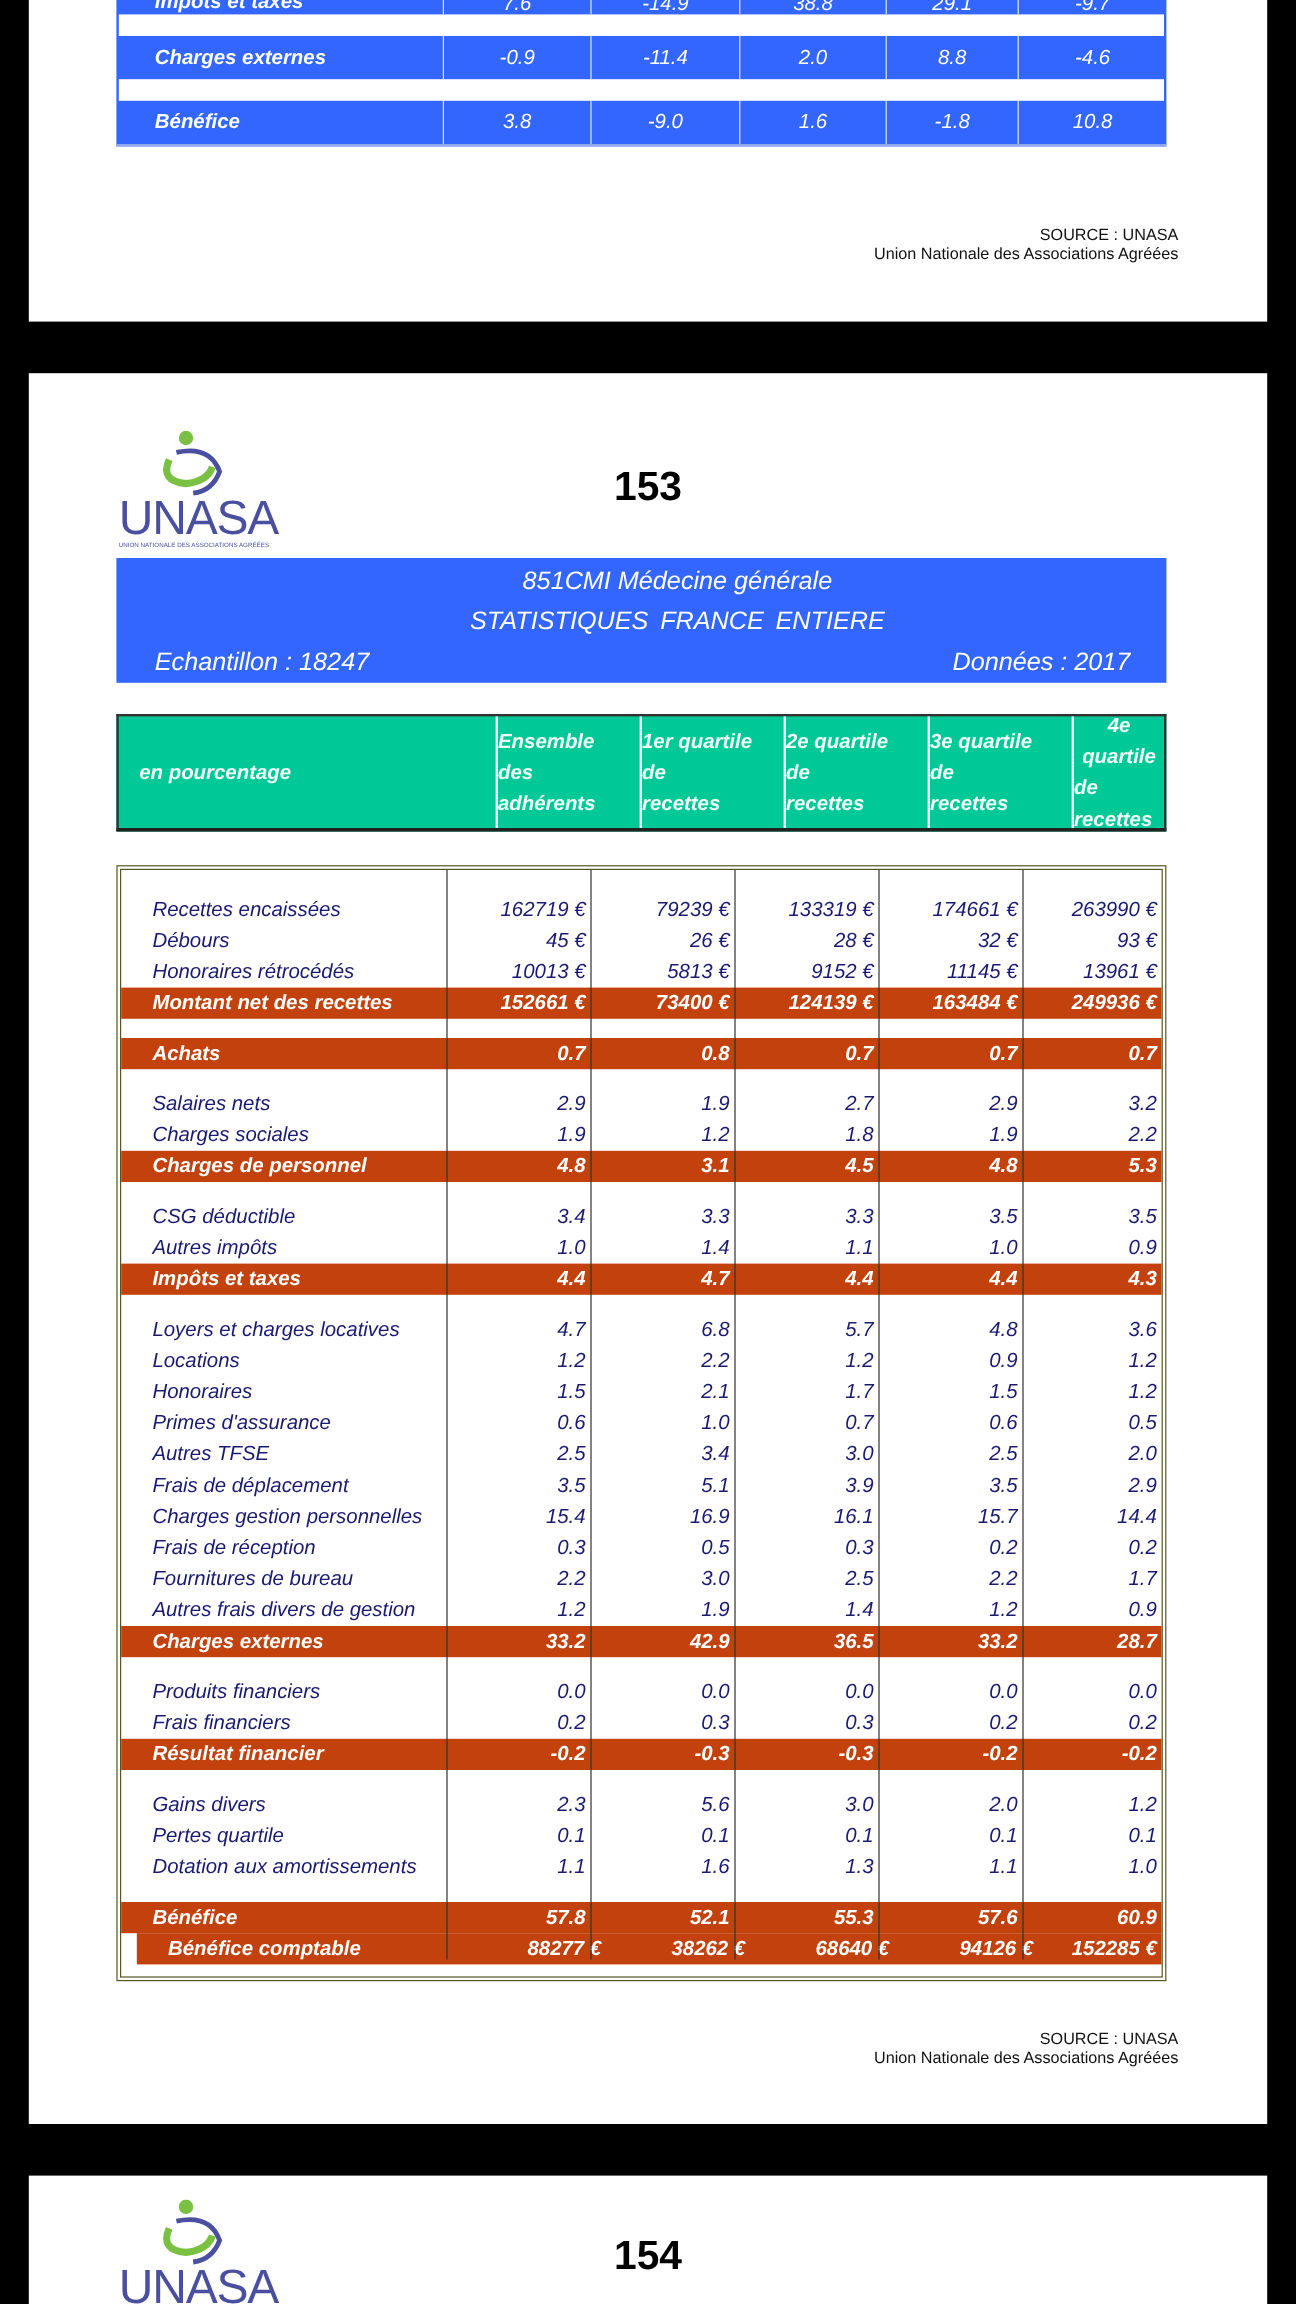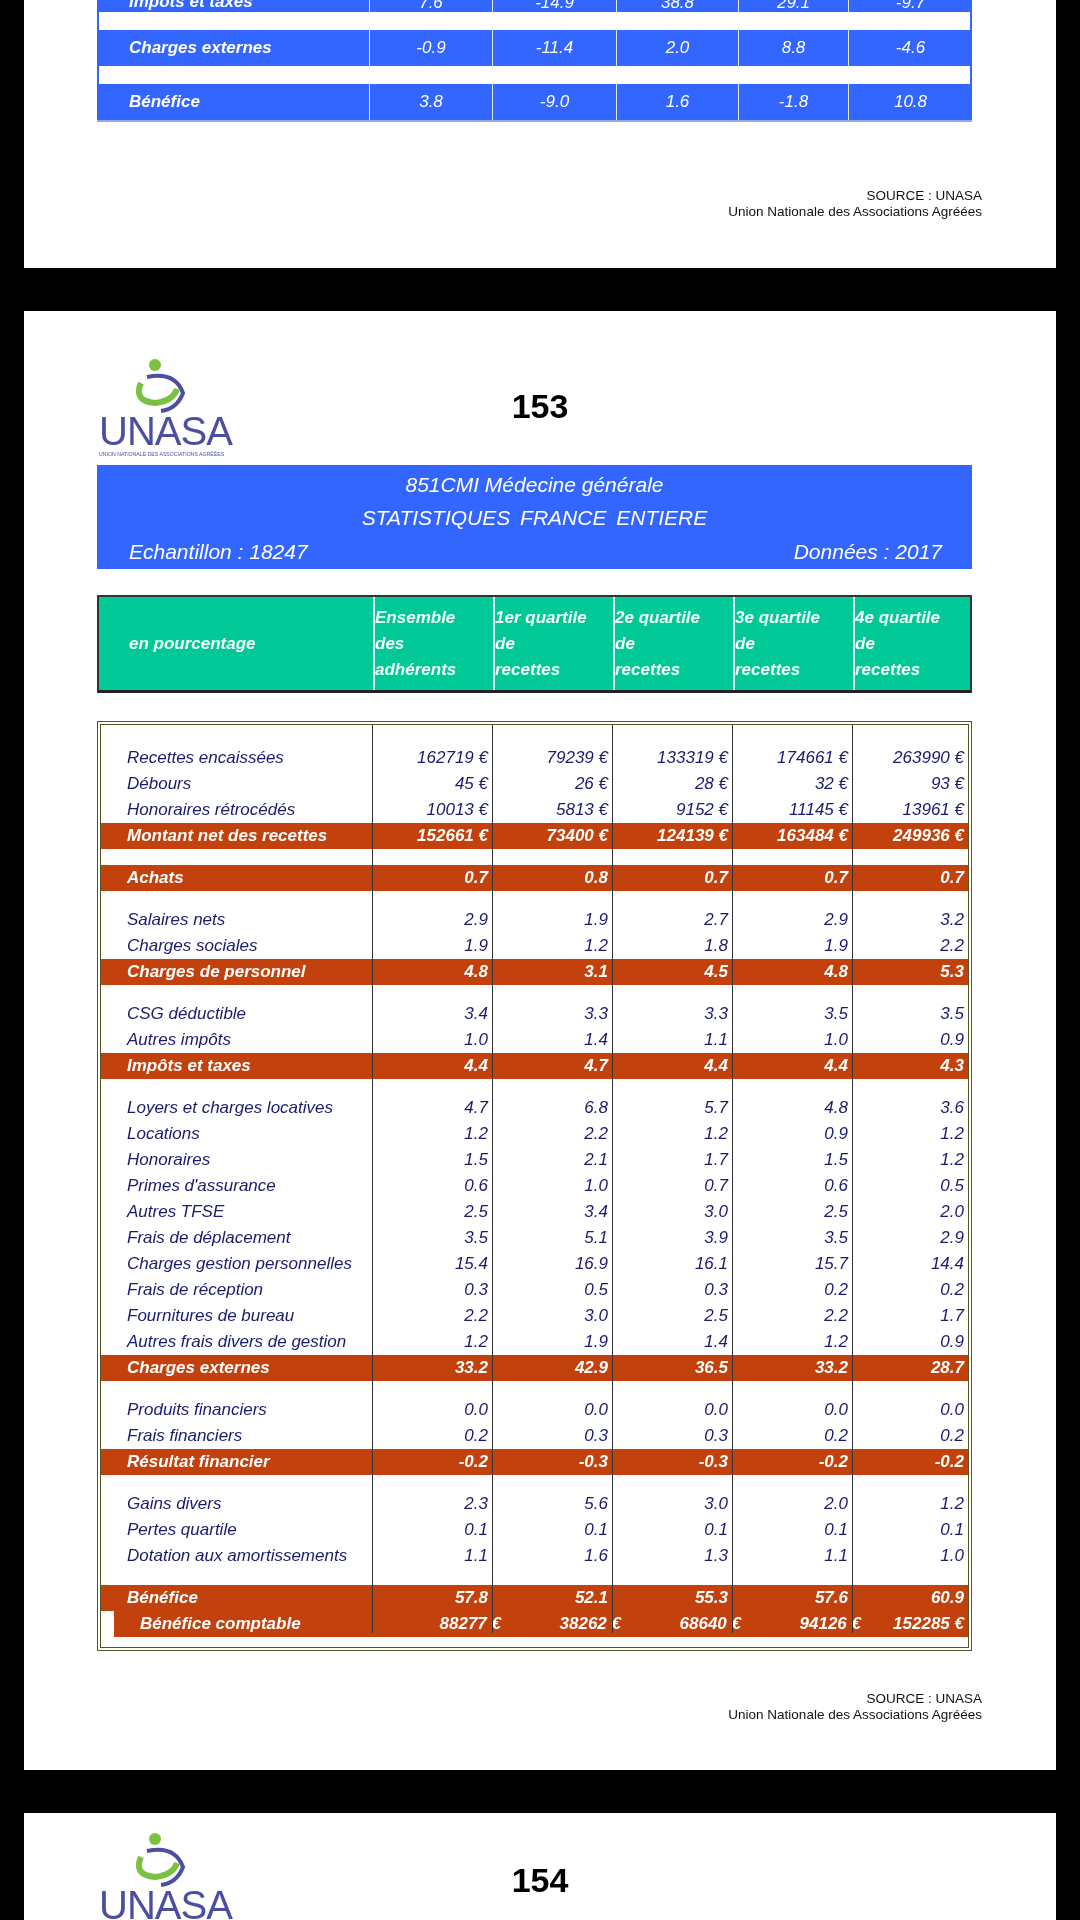--- a/index.html
+++ b/index.html
@@ -22,28 +22,28 @@
   .blue-row .v:nth-child(6) { width: 124px; }
   .blue-gap { height: 18px; background: #fff; margin: 0 2px; }
   #row-top { height: 18px; margin-top: -6px; overflow: hidden; align-items: flex-end; }
 
   .source { position: absolute; right: 74px; text-align: right; font-size: 13.5px; color: #111; line-height: 16px; }
 
   
   .logo { position: absolute; left: 73px; width: 140px; height: 100px; }
   .page-num { position: absolute; left: 0; width: 1032px; text-align: center; font-size: 34px; font-weight: bold; color: #000; }
 
-  .banner { position: absolute; left: 73px; top: 154px; width: 875px; height: 104px; background: #3366ff; color: #fff; font-style: italic; }
+  .banner { position: absolute; left: 73px; top: 154px; width: 875px; height: 104px; background: #3366ff; color: #fff; font-style: italic; padding-left: 30px; }
   .banner .t1 { position: absolute; top: 8px; width: 100%; text-align: center; font-size: 21px; }
   .banner .t2 { position: absolute; top: 41px; width: 100%; text-align: center; font-size: 21px; word-spacing: 4px; }
   .banner .t3 { position: absolute; top: 75px; left: 32px; font-size: 21px; }
   .banner .t4 { position: absolute; top: 75px; right: 30px; font-size: 21px; }
 
   .hdr { position: absolute; left: 73px; top: 284px; width: 875px; height: 98px; background: #00c896; border: 2px solid #333; border-bottom: 3px solid #222; display: flex; color: #f0fff8; font-style: italic; font-weight: bold; font-size: 17px; }
-  .hdr .lbl { width: 276px; display: flex; align-items: center; padding-left: 30px; border-right: 2px solid #e8fff8; }
+  .hdr .lbl { width: 316px; display: flex; align-items: center; padding-left: 17px; border-right: 2px solid #e8fff8; }
   .hdr .col { width: 120px; display: flex; flex-direction: column; align-items: flex-start; justify-content: center; line-height: 26px; border-right: 2px solid #e8fff8; text-align: center; }
   .hdr .col:last-child { border-right: none; flex: 1; }
 
   .data { position: absolute; left: 73px; top: 410px; width: 875px; height: 930px; border: 3px double #444410; border-width: 4px; border-style: double; border-color: #555520; }
   .data .colline { position: absolute; top: 0; bottom: 14px; width: 1px; background: #333; }
   .row { position: absolute; left: 0; right: 0; height: 26px; display: flex; align-items: center; font-style: italic; font-size: 17px; color: #1a1a70; }
   .row .lbl { width: 271px; padding-left: 26px; white-space: nowrap; }
   .row .v { width: 120px; text-align: right; padding-right: 4px; }
   .row .v:last-child { flex: 1; }
   .row.total { background: #c2410c; color: #fff; font-weight: bold; height: 26px; }

